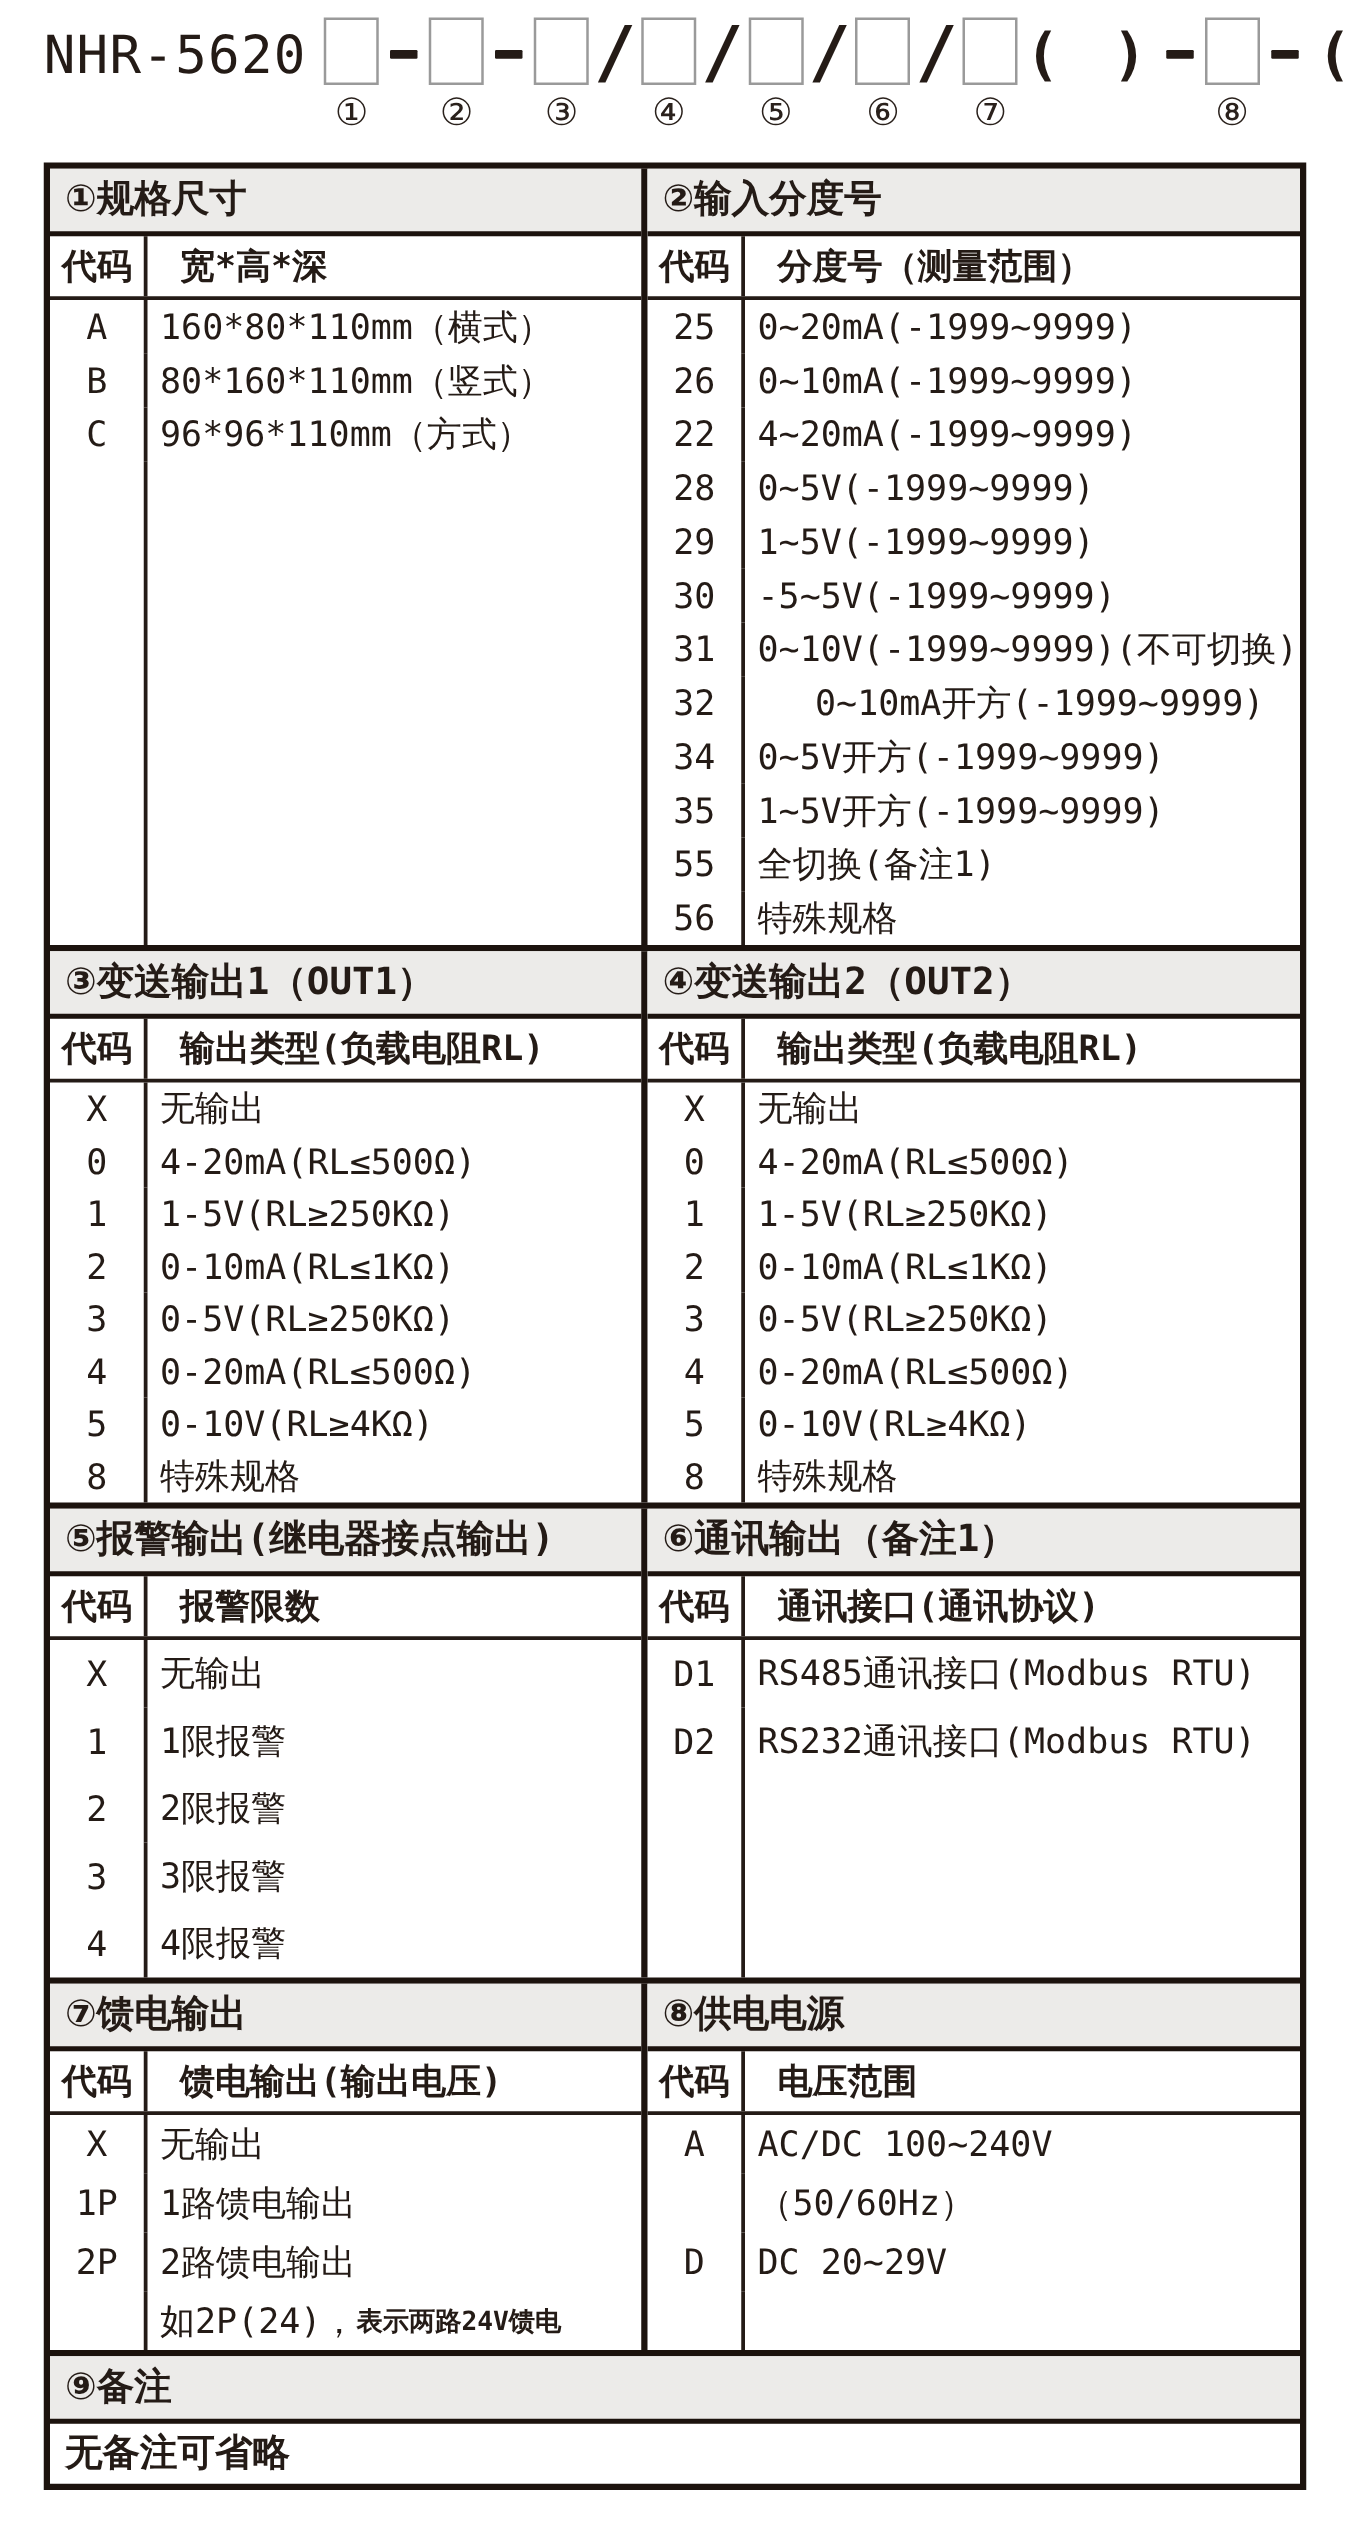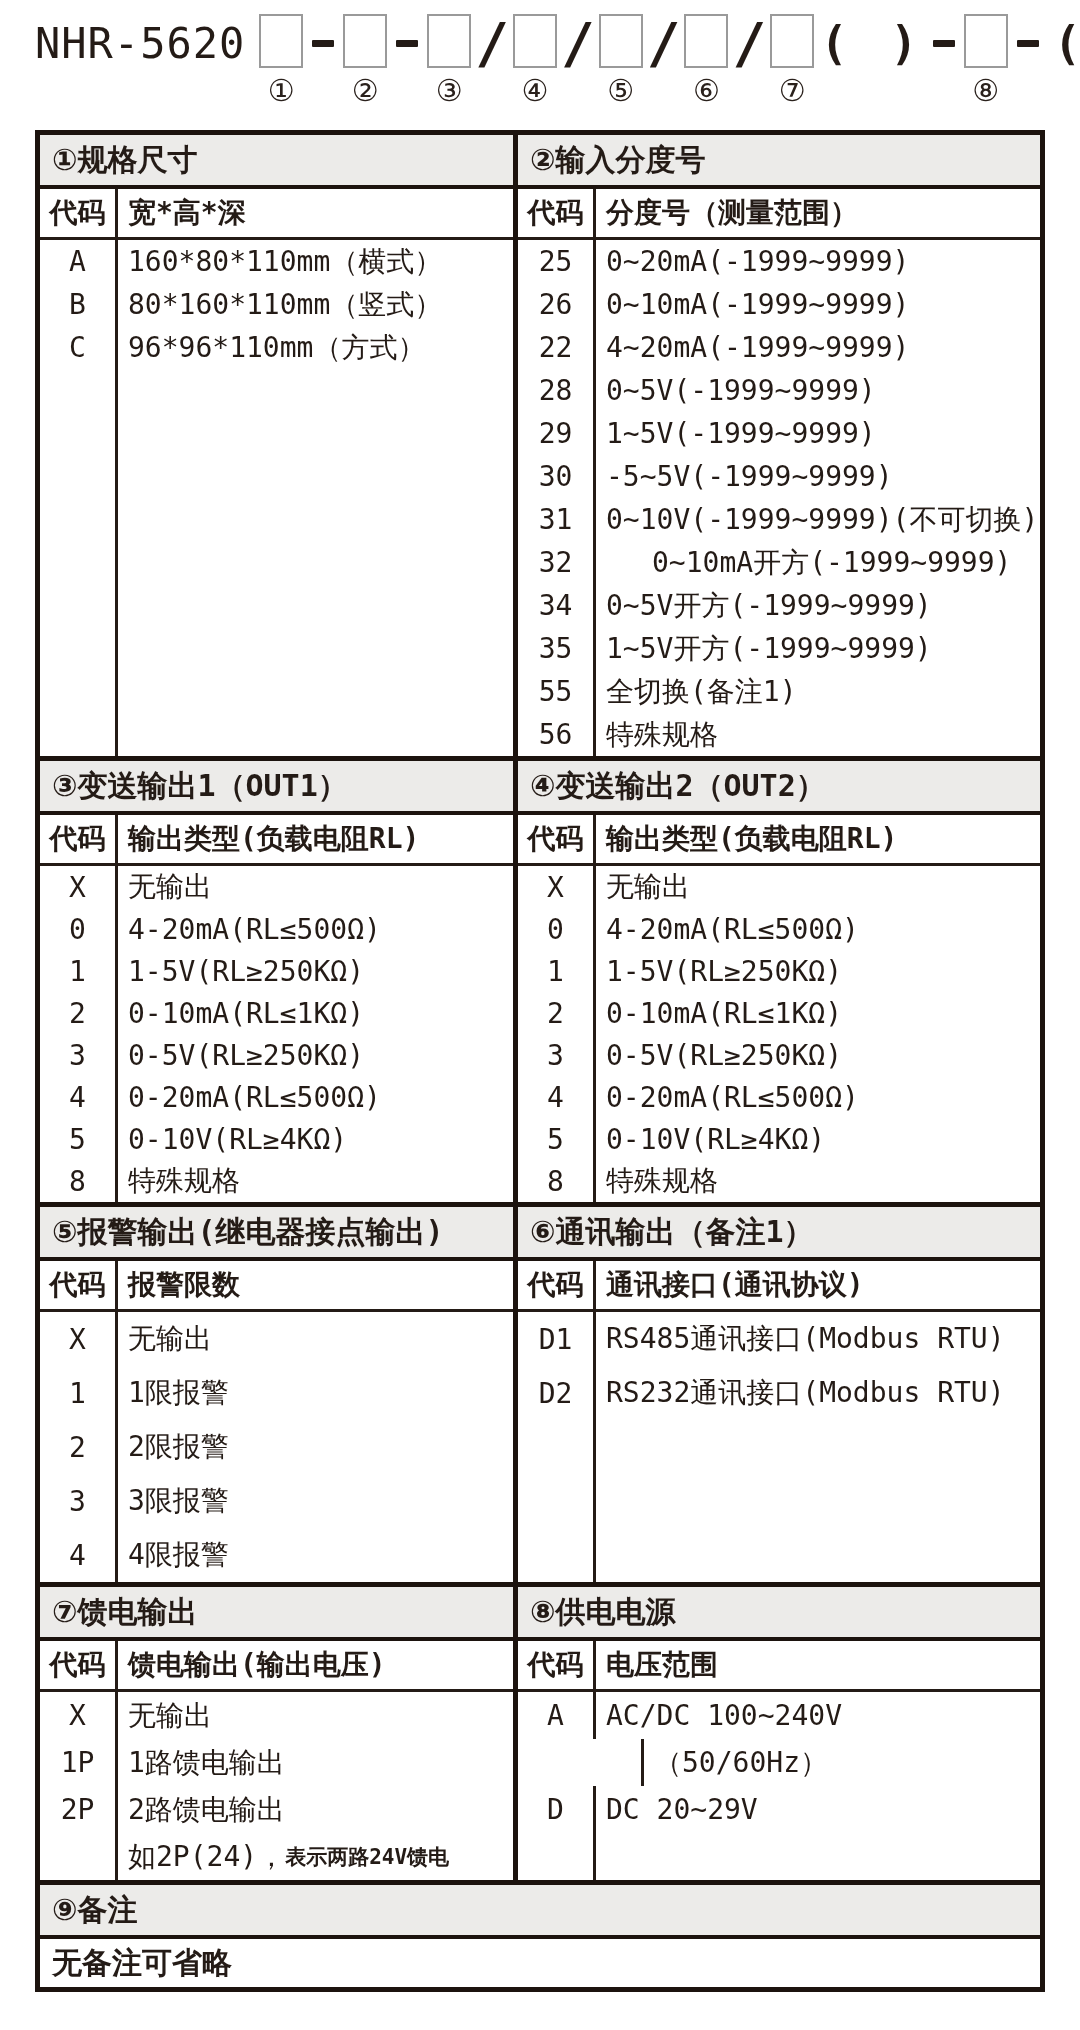--- a/index.html
+++ b/index.html
@@ -38,21 +38,21 @@
   .band + .band{border-top:5px solid #1c130e;}
   .panel{display:flex;flex-direction:column;box-sizing:border-box;}
   .panel.left{width:47.3%;}
   .panel.right{width:52.7%;border-left:5px solid #1c130e;}
   .panel-title{
     background:#ecebe9;font-weight:bold;font-size:30px;line-height:50px;height:50px;
     padding-left:12px;border-bottom:4px solid #1c130e;white-space:nowrap;overflow:hidden;
   }
   .sub-row{display:flex;border-bottom:3px solid #241b16;height:48px;font-size:28px;font-weight:600;}
   .sub-row .code-h{width:78px;border-right:3px solid #241b16;display:flex;align-items:center;justify-content:center;box-sizing:border-box;}
-  .sub-row .desc-h{flex:1;display:flex;align-items:center;padding-left:10px;white-space:nowrap;overflow:hidden;}
+  .sub-row .desc-h{flex:1;display:flex;align-items:center;padding-left:26px;white-space:nowrap;overflow:hidden;}
   .panel-body{flex:1;display:flex;flex-direction:column;}
   .trow{display:flex;}
   .trow .code-c{width:78px;border-right:3px solid #241b16;display:flex;align-items:center;justify-content:center;box-sizing:border-box;font-size:28px;}
   .trow .desc-c{flex:1;display:flex;align-items:center;padding-left:10px;font-size:28px;white-space:nowrap;overflow:hidden;}
   .trow .desc-c .small-note{font-size:21px;font-weight:600;}
   .filler{flex:1;display:flex;min-height:0;}
   .filler .code-f{width:78px;border-right:3px solid #241b16;box-sizing:border-box;}
   .filler .desc-f{flex:1;}
 
   
@@ -422,21 +422,21 @@
           <div class="panel-title">⑧供电电源</div>
           <div class="sub-row">
             <div class="code-h">代码</div>
             <div class="desc-h">电压范围</div>
           </div>
           <div class="panel-body">
             <div class="trow" style="height: 47px;">
               <div class="code-c">A</div>
               <div class="desc-c">AC/DC 100~240V</div>
             </div>
-            <div class="trow" style="height: 47px; padding-left: 48px;">
+            <div class="trow" style="height: 47px;">
               <div class="code-c"></div>
               <div class="desc-c">（50/60Hz）</div>
             </div>
             <div class="trow" style="height: 47px;">
               <div class="code-c">D</div>
               <div class="desc-c">DC 20~29V</div>
             </div>
             <div class="filler">
               <div class="code-f"></div>
               <div class="desc-f"></div>

